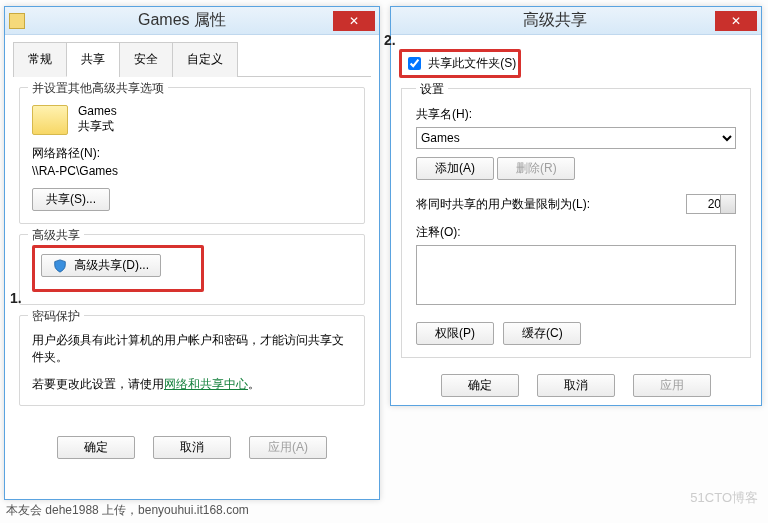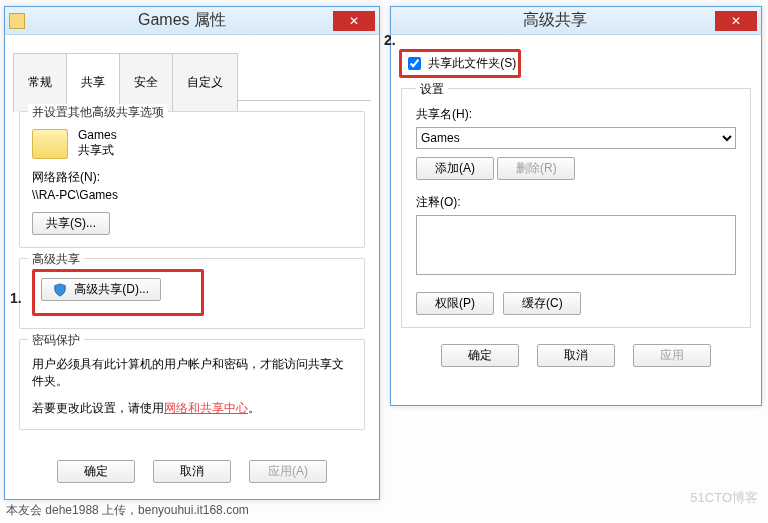--- a/index.html
+++ b/index.html
@@ -3,30 +3,30 @@
 <meta charset="utf-8">
 <style>
 * { box-sizing: border-box; font-family: "Microsoft YaHei", "Segoe UI", sans-serif; }
 body { margin: 0; width: 768px; height: 523px; background: #fdfdfd; position: relative; font-size: 12px; }
 .window { position: absolute; background: #fff; border: 1px solid #5aa3e0; box-shadow: 0 0 6px rgba(0,0,0,0.15); }
 .titlebar { height: 28px; background: linear-gradient(#eaf3fb,#d7e9f8); display: flex; align-items: center; padding: 0 4px; border-bottom: 1px solid #c0d8ee; }
 .title-icon { width: 16px; height: 16px; background: #f5d97a; border: 1px solid #c9a93f; margin-right: 6px; }
 .title-text { flex: 1; text-align: center; color: #333; font-size: 16px; }
 .close-btn { width: 42px; height: 20px; background: #c9302c; color: #fff; display: flex; align-items: center; justify-content: center; cursor: pointer; }
 .tabs { display: flex; border-bottom: 1px solid #ccc; margin: 6px 8px 0; }
-.tab { padding: 20px 14px; border: 1px solid #ccc; border-bottom: none; background: #f4f4f4; cursor: pointer; margin-right: -1px; position: relative; top: 12px; }
+.tab { padding: 8px 14px; border: 1px solid #ccc; border-bottom: none; background: #f4f4f4; cursor: pointer; margin-right: -1px; position: relative; top: 1px; }
 .tab.active { background: #fff; border-bottom: 1px solid #fff; }
 .pane { padding: 10px 14px; }
 .group { border: 1px solid #d8d8d8; border-radius: 2px; margin-bottom: 10px; padding: 10px 12px 12px; position: relative; }
 .group-title { position: absolute; top: -8px; left: 8px; background: #fff; padding: 0 4px; color: #333; }
 .folder-row { display: flex; align-items: center; margin: 6px 0 10px; }
 .folder-icon { width: 36px; height: 30px; background: linear-gradient(#fff2b0,#f7d766); border: 1px solid #d6b94d; border-radius: 2px; margin-right: 10px; }
 .btn { display: inline-block; min-width: 78px; height: 23px; line-height: 21px; text-align: center; background: linear-gradient(#fdfdfd,#ececec); border: 1px solid #a9a9a9; border-radius: 2px; cursor: pointer; padding: 0 8px; }
 .btn.disabled { color: #a0a0a0; cursor: default; }
-.link { color: #ef4444; text-decoration: underline; cursor: pointer; }
+.link { color: #15803d; text-decoration: underline; cursor: pointer; }
 .buttons-row { display: flex; justify-content: center; gap: 18px; padding: 10px 19px; }
 .highlight-red { border: 3px solid #d8322e; border-radius: 2px; padding: 2px; display: inline-block; }
 .annot { position: absolute; font-weight: bold; font-size: 14px; color: #222; }
 .shield { display:inline-block; width:14px; height:14px; vertical-align:middle; margin-right:4px; }
 .shield svg { width:14px; height:14px; }
 .cbx { vertical-align: middle; margin-right: 4px; }
 .field-row { display:flex; align-items:center; margin:8px 0; }
 input[type=text], select, textarea { border: 1px solid #a9a9a9; font-size: 12px; font-family: inherit; }
 select { height: 22px; width: 100%; background:#fff; }
 .spin { width: 50px; height: 20px; text-align:right; padding-right: 14px; position:relative; }
@@ -108,20 +108,24 @@
    </span>
  </div>
  <div class="panel-inset">
    <div style="position:relative; top:-18px; background:#fff; display:inline-block; padding:0 4px;">设置</div>
    <div style="margin-top:-10px;">共享名(H):</div>
    <div style="margin:4px 0 8px;"><select><option>Games</option></select></div>
    <div style="margin-bottom:14px;">
      <span class="btn">添加(A)</span>
      <span class="btn disabled" style="">删除(R)</span>
    </div>
+   <div class="field-row">
+     <span style="flex:1;">将同时共享的用户数量限制为(L):</span>
+     <span class="spin-wrap"><input type="text" class="spin" value="20" style=""></span>
+   </div>
    <div style="margin-top:10px;">注释(O):</div>
    <textarea style="margin-top: 4px;"></textarea>
    <div style="margin-top:14px;">
      <span class="btn">权限(P)</span>
      <span class="btn" style="margin-left:6px;">缓存(C)</span>
    </div>
  </div>
  <div class="buttons-row">
    <span class="btn">确定</span>
    <span class="btn">取消</span>

